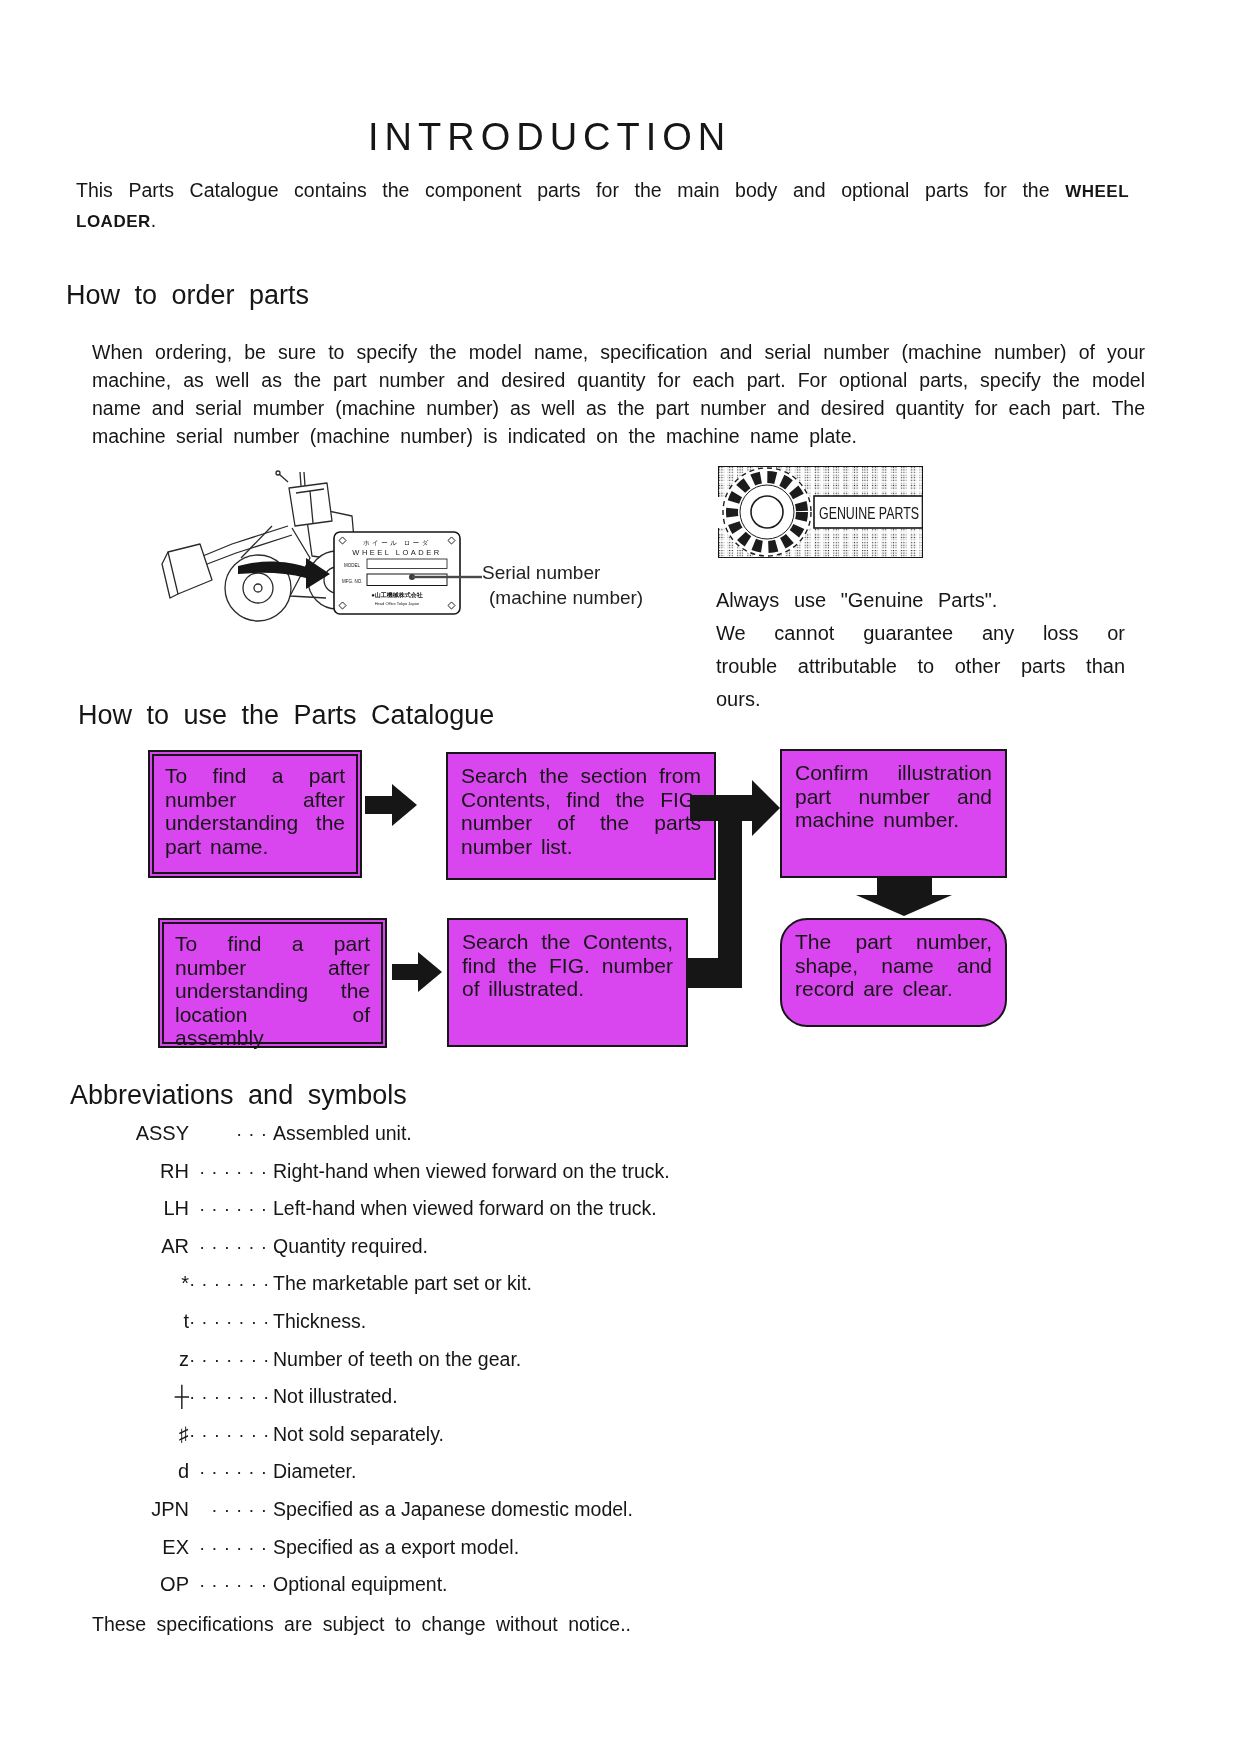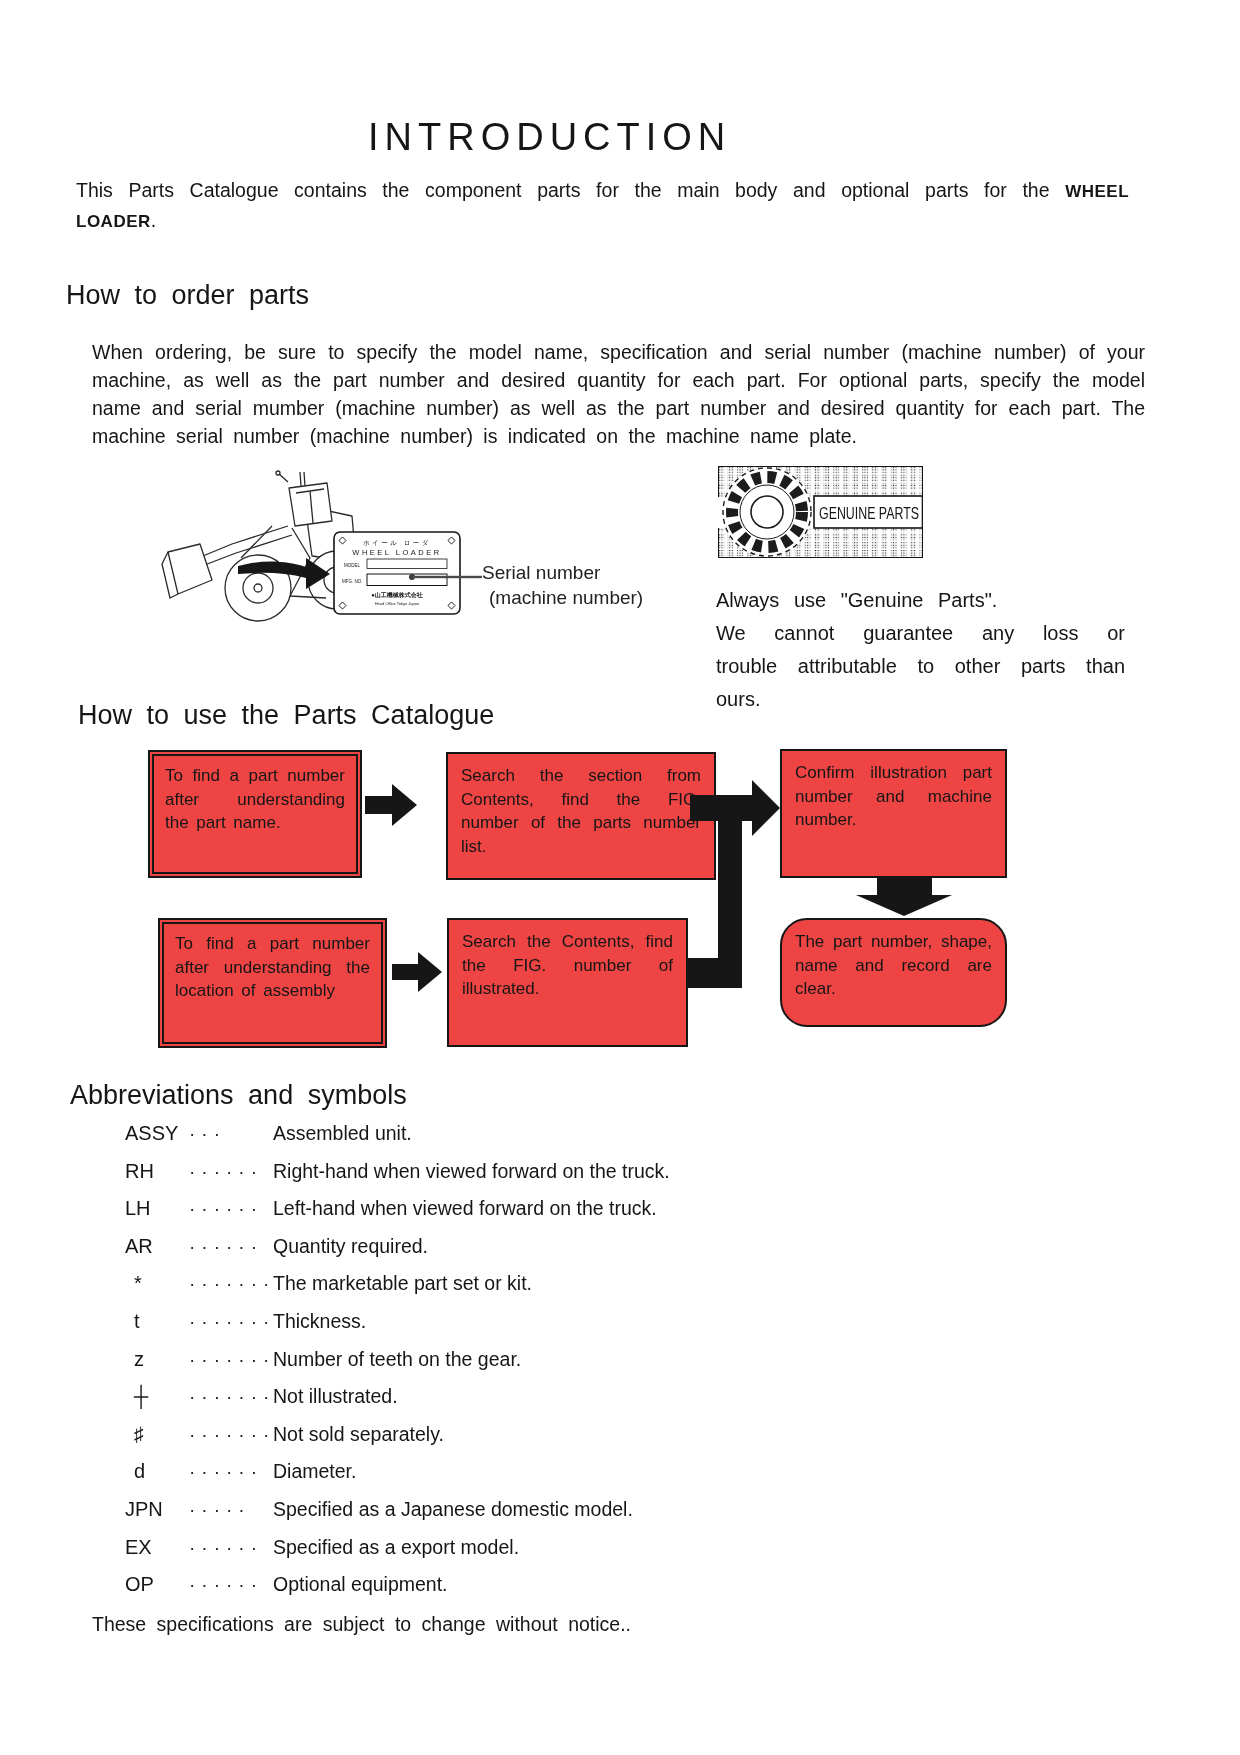--- a/index.html
+++ b/index.html
@@ -24,36 +24,36 @@
 
   
   #serial-label { top:560px; left:482px; font-size:19px; line-height:25px; color:#222; }
   #serial-label .l2 { padding-left:7px; }
 
   
   #genuine-note { top:584px; left:716px; width:409px; font-size:20px; line-height:33px; }
   #genuine-note p { margin:0; text-align:justify; word-spacing:9px; }
 
   
-  .fbox, .fbox-d { position:absolute; background:#ef4444; box-sizing:border-box;
-    font-size:17px; line-height:23.5px; color:#161616; }
+  .fbox, .fbox-d { position:absolute; background:#d946ef; box-sizing:border-box;
+    font-size:21px; line-height:23.5px; color:#161616; }
   .fbox { border:2px solid #161616; padding:10px 13px; text-align:justify; word-spacing:3px; }
   .fbox-d { border:2px solid #161616; padding:2px; }
   .fbox-d .inner { border:2px solid #161616; width:100%; height:100%; box-sizing:border-box;
     padding:8px 11px; text-align:justify; word-spacing:3px; }
   #b1 { left:148px; top:750px; width:214px; height:128px; }
   #b2 { left:418px; top:752px; width:270px; height:128px;margin-left:28px; }
   #b3 { left:780px; top:749px; width:227px; height:129px; }
   #b4 { left:158px; top:918px; width:229px; height:130px; }
   #b5 { left:447px; top:918px; width:241px; height:129px; }
   #b6 { left:780px; top:918px; width:227px; height:109px;border-radius:27px; }
   .arr { fill:#161616; stroke:none; }
 
   
-  #abbr-list { top:1122px; left:125px; width:900px; }
+  #abbr-list { top:1122px; left:125px; width:900px;text-align:right; }
   .abbr-row { display:flex; align-items:baseline; height:37.6px; }
   .abbr-sym { width:64px; font-size:20px; flex:none; }
   .abbr-row.single .abbr-sym { padding-left:9px; width:55px; }
   .abbr-dots { width:84px; flex:none; font-size:19px; letter-spacing:6px; color:#222; }
   .abbr-desc { font-size:19.5px; }
   #footer-note { top:1613px; left:92px; font-size:19.5px; word-spacing:5px; }
 
   svg text { font-family:"Liberation Sans", sans-serif; fill:#161616; }
 </style>
 </head>

